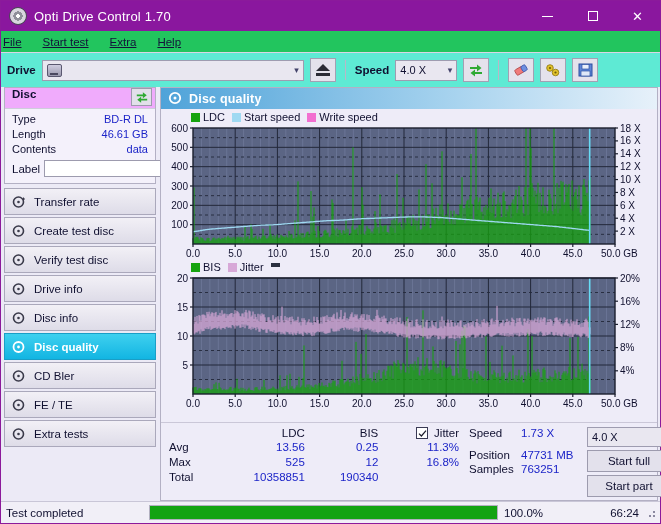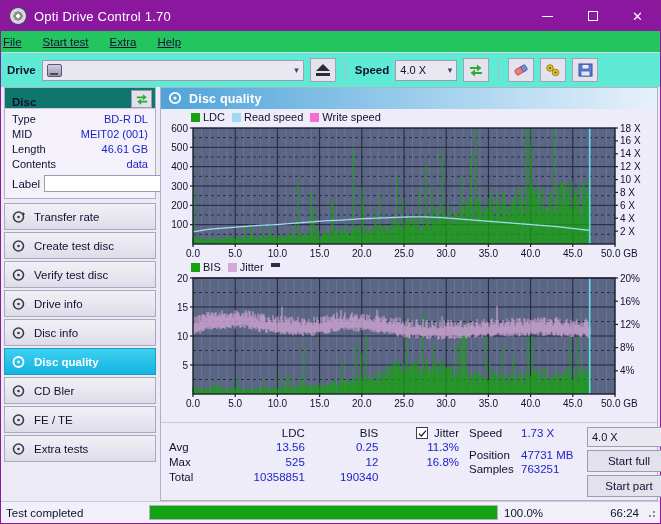--- a/index.html
+++ b/index.html
@@ -68,22 +68,22 @@
   .eject-tri{width:0;height:0;border-left:7px solid transparent;border-right:7px solid transparent;border-bottom:7px solid #2b2b35;}
   .eject-bar{width:14px;height:3px;background:#2b2b35;margin-top:2px;}
   .sep { width:1px;height:20px;background:#b9b7c6;margin:0 3px;}
   .arrows svg, .tbtn svg{display:block;}
   
   .main { flex:1 1 auto; display:flex; padding:0 2px 0 3px; gap:4px; min-height:0;}
   
   .sidebar { width:152px;flex:0 0 152px;display:flex;flex-direction:column; }
   .disc-panel { border:1px solid #b3b0c4; background:#f4f1fb; }
   .disc-head {
-    display:flex;align-items:flex-end;height:21px;padding:0 3px 0 7px;
-    border-bottom:1px solid #cfccdc;background:#0f766e;
+    display:flex;align-items:flex-start;height:21px;padding:0 3px 0 7px;
+    border-bottom:1px solid #cfccdc;background:#f0abfc;
   }
   .disc-head b { font-size:11.5px;color:#101030;}
   .refresh-btn{
     margin-left:auto;width:21px;height:18px;background:#e2e0ea;border:1px solid #9d9bae;
     display:flex;align-items:center;justify-content:center;
   }
   .disc-rows{padding:3px 7px 5px 7px;}
   .drow{display:flex;justify-content:space-between;line-height:15px;font-size:11px;}
   .drow .k{color:#101030;}
   .drow .v{color:#1c24c8;}
@@ -248,24 +248,20 @@
               <path d="M14 11 L7 11 L7 13.5 L2.5 10 L7 6.5 L7 9 L14 9 Z" fill="#2faa33"></path>
             </svg>
           </div>
         </div>
         <div class="disc-rows">
           <div class="drow">
             <span class="k">Type</span>
             <span class="v">BD-R DL</span>
           </div>
           <div class="drow">
-            <span class="k">MID</span>
-            <span class="v">MEIT02 (001)</span>
-          </div>
-          <div class="drow">
             <span class="k">Length</span>
             <span class="v">46.61 GB</span>
           </div>
           <div class="drow">
             <span class="k">Contents</span>
             <span class="v">data</span>
           </div>
           <div class="label-row">
             <span class="k">Label</span>
             <input class="label-input" type="text" placeholder="" style="">
@@ -378,21 +374,21 @@
       <div class="charts">
 
         <div class="chart-wrap">
           <div class="legend">
             <span class="li">
               <i class="sw" style="background:#16a30f"></i>
               <span>LDC</span>
             </span>
             <span class="li">
               <i class="sw" style="background:#9fd9f2"></i>
-              <span>Read speed</span>
+              <span>Start speed</span>
             </span>
             <span class="li">
               <i class="sw" style="background:#f26fd0"></i>
               <span>Write speed</span>
             </span>
           </div>
           <svg class="chart-svg" id="chart0" width="490" height="136">
               <rect x="30" y="4" width="422" height="116" fill="#5b6584"></rect>
               <line x1="38.44" y1="4" x2="38.44" y2="120" stroke="#6f789a" stroke-width="0.8"></line>
               <line x1="46.879999999999995" y1="4" x2="46.879999999999995" y2="120" stroke="#6f789a" stroke-width="0.8"></line>

